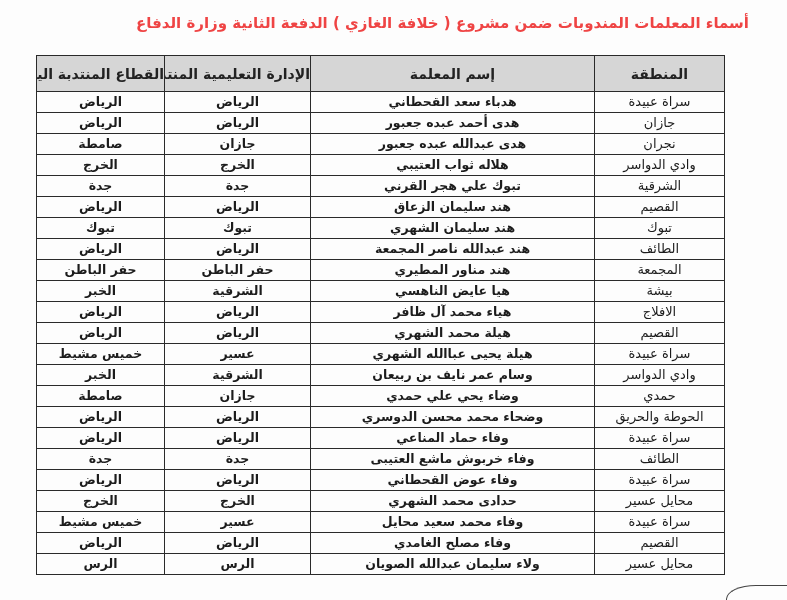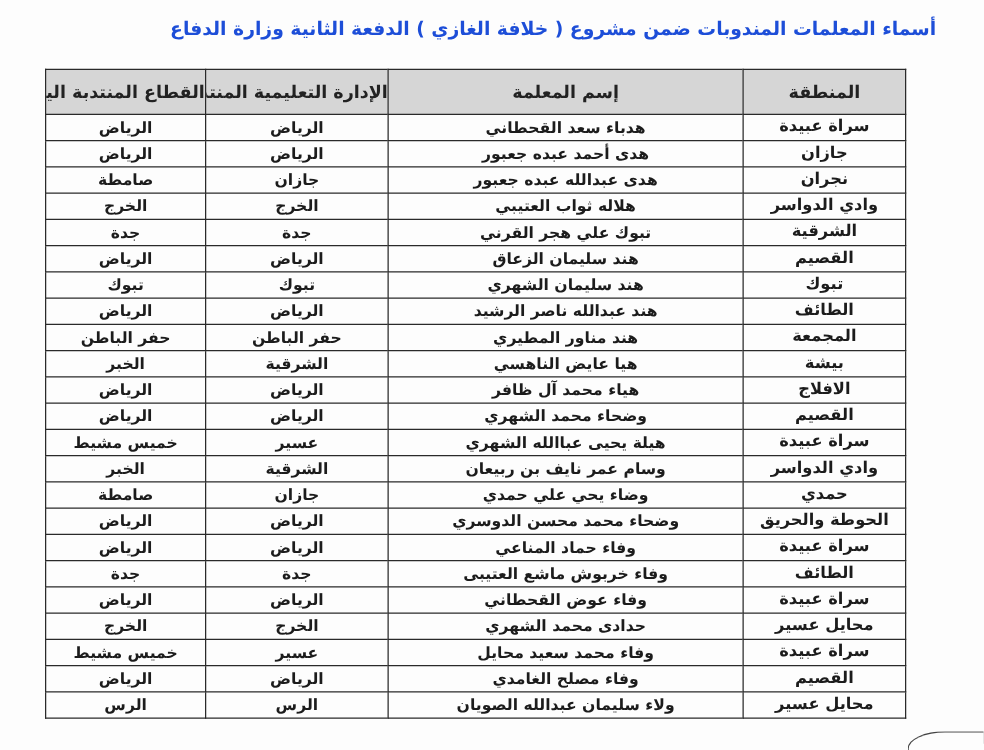--- a/index.html
+++ b/index.html
@@ -23,21 +23,21 @@
     }
     .title {
       position: absolute;
       top: 14px;
       right: 38px;
       width: 600px;
       text-align: left;
       direction: rtl;
       font-size: 15px;
       font-weight: bold;
-      color: #1d4ed8;
+      color: #ef4444;
       white-space: nowrap;
     }
     table.roster {
       position: absolute;
       left: 36px;
       top: 55px;
       width: 688px;
       border-collapse: collapse;
       direction: rtl;
       table-layout: fixed;
@@ -57,21 +57,21 @@
       color: #222;
     }
     table.roster td {
       height: 20px;
       font-size: 12.5px;
       font-weight: bold;
       color: #1c1c1c;
       line-height: 20px;
     }
     table.roster td.region {
-      font-weight: bold;
+      font-weight: normal;
       font-size: 13px;
       margin-top: 40px;
     }
     col.c-region { width: 130px; }
     col.c-name { width: 284px; }
     col.c-admin { width: 146px; }
     col.c-sector { width: 128px; }
     .pen-mark {
       position: absolute;
       right: 0;
@@ -142,21 +142,21 @@
           <td>الرياض</td>
         </tr>
         <tr>
           <td class="region">تبوك</td>
           <td>هند سليمان الشهري</td>
           <td>تبوك</td>
           <td>تبوك</td>
         </tr>
         <tr>
           <td class="region">الطائف</td>
-          <td>هند عبدالله ناصر الرشيد</td>
+          <td>هند عبدالله ناصر المجمعة</td>
           <td>الرياض</td>
           <td>الرياض</td>
         </tr>
         <tr>
           <td class="region">المجمعة</td>
           <td>هند مناور المطيري</td>
           <td>حفر الباطن</td>
           <td>حفر الباطن</td>
         </tr>
         <tr>
@@ -166,21 +166,21 @@
           <td>الخبر</td>
         </tr>
         <tr>
           <td class="region">الافلاج</td>
           <td>هياء محمد آل ظافر</td>
           <td>الرياض</td>
           <td>الرياض</td>
         </tr>
         <tr>
           <td class="region">القصيم</td>
-          <td>وضحاء محمد الشهري</td>
+          <td>هيلة محمد الشهري</td>
           <td>الرياض</td>
           <td>الرياض</td>
         </tr>
         <tr>
           <td class="region">سراة عبيدة</td>
           <td>هيلة يحيى عباالله الشهري</td>
           <td>عسير</td>
           <td>خميس مشيط</td>
         </tr>
         <tr>

